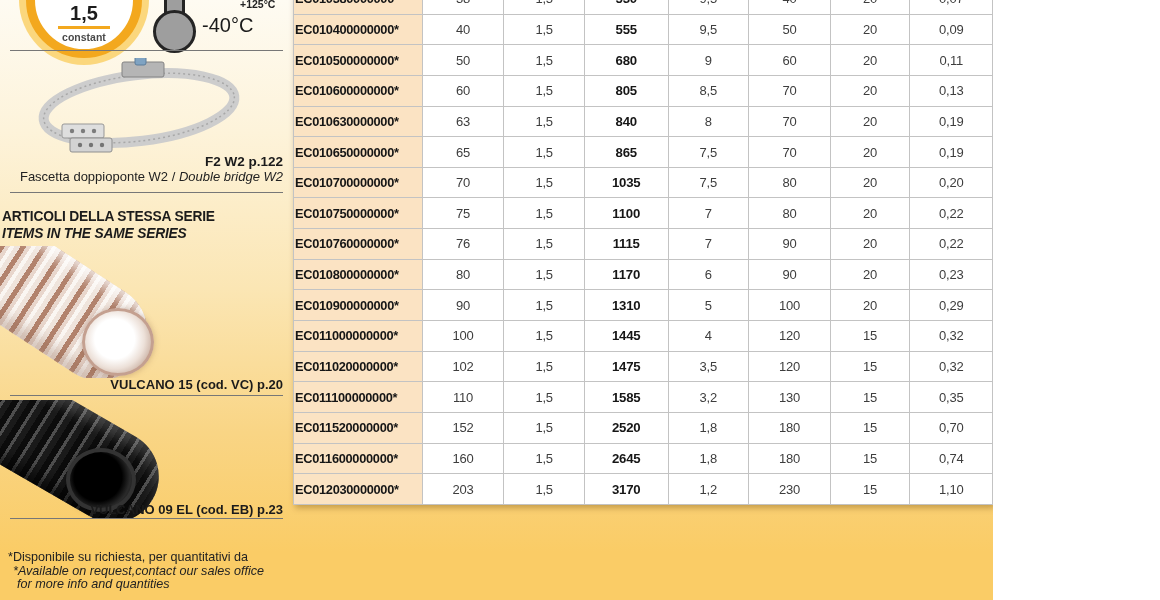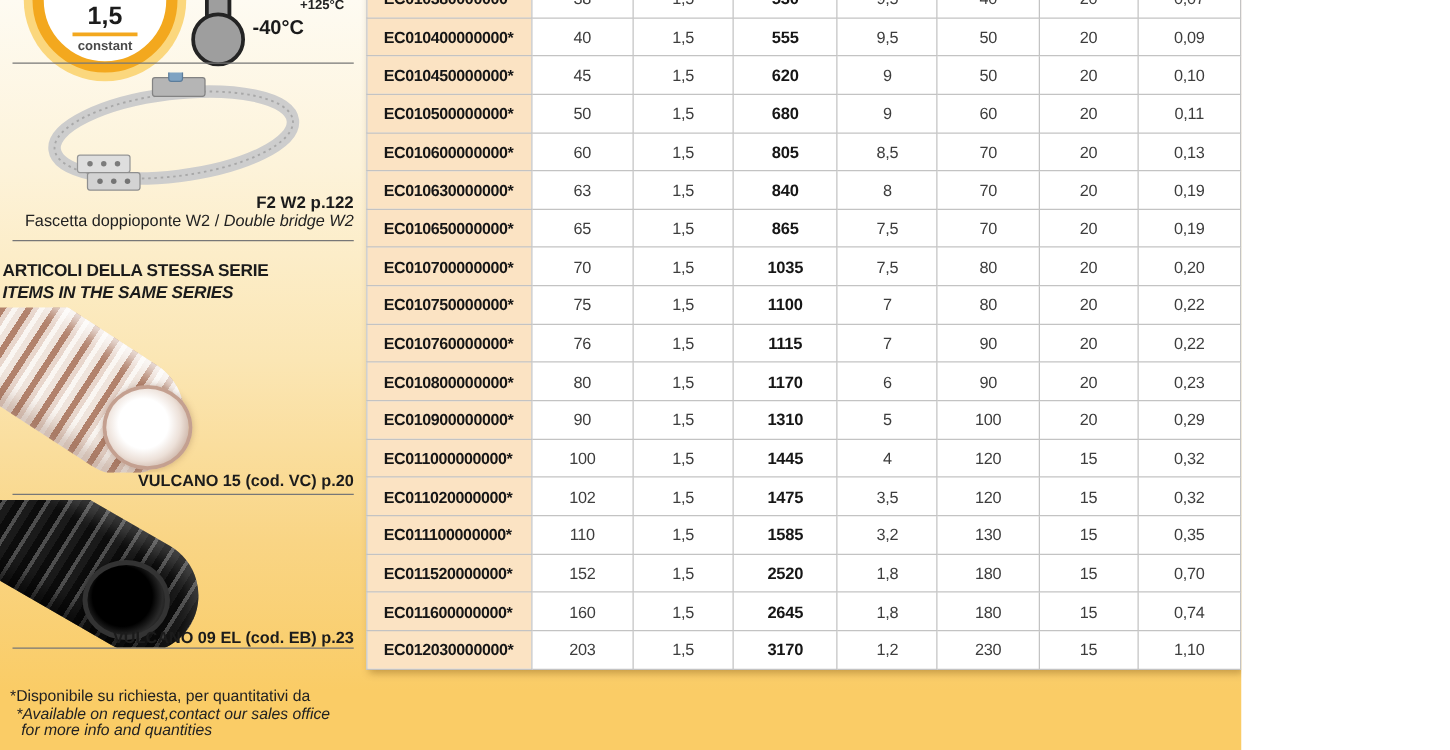--- a/index.html
+++ b/index.html
@@ -28,21 +28,21 @@
   
   .thermo-stem {
     position:absolute; left:164px; top:-36px; width:21px; height:58px;
     background:#9e9e9e; border:3.5px solid #242424; border-bottom:none;
   }
   .thermo-bulb {
     position:absolute; left:153px; top:10px; width:43px; height:43px;
     border-radius:50%; background:#9e9e9e; border:3.5px solid #242424;
   }
   .temp-max { position:absolute; left:240px; top:-2px; font-size:10.5px; font-weight:bold; color:#222; }
-  .temp-min { position:absolute; left:202px; top:14px; font-size:16px; font-weight:bold; color:#1b1b1b;text-align:center; }
+  .temp-min { position:absolute; left:202px; top:14px; font-size:20px; font-weight:normal; color:#1b1b1b;text-align:center; }
 
   
   .clamp-box { position:absolute; left:14px; top:58px; width:250px; height:96px; }
   .label-right { position:absolute; right:10px; text-align:right; color:#1b1b1b; }
   .ref-label { font-size:13.5px; font-weight:bold; }
   .caption { font-size:13px; color:#222; }
   .caption i { font-style:italic; }
 
   .series-title { position:absolute; left:2px; font-size:13.8px; font-weight:bold; color:#1b1b1b; letter-spacing:-.2px; }
   .series-title.en { font-style:italic; }
@@ -89,21 +89,21 @@
     background:#fff;
     box-shadow:2px 3px 6px rgba(100,60,0,.35);
     border:1px solid #9a9a9a;
   }
   #spec-table td {
     height:30.65px; border:1px solid #c3c3c3;
     font-size:13px; color:#3d3d3d; text-align:center; vertical-align:middle;
     background:#fff; letter-spacing:-.2px;
   }
   #spec-table td.code {
-    background:#fbe3c3; text-align:left; padding-left:13px;
+    background:#fbe3c3; text-align:left; padding-left:1px;
     font-weight:bold; color:#161616; font-size:12.8px; letter-spacing:-.3px;
   }
   #spec-table td.bold { font-weight:bold; color:#161616; font-size:13.2px; }
 </style>
 </head>
 <body>
 
 <div id="page">
 
   <div id="left-panel">
@@ -194,30 +194,20 @@
           <td class="code">EC010400000000*</td>
           <td>40</td>
           <td>1,5</td>
           <td class="bold">555</td>
           <td>9,5</td>
           <td>50</td>
           <td>20</td>
           <td>0,09</td>
         </tr>
         <tr>
-          <td class="code">EC010450000000*</td>
-          <td>45</td>
-          <td>1,5</td>
-          <td class="bold">620</td>
-          <td>9</td>
-          <td>50</td>
-          <td>20</td>
-          <td>0,10</td>
-        </tr>
-        <tr>
           <td class="code">EC010500000000*</td>
           <td>50</td>
           <td>1,5</td>
           <td class="bold">680</td>
           <td>9</td>
           <td>60</td>
           <td>20</td>
           <td>0,11</td>
         </tr>
         <tr>

